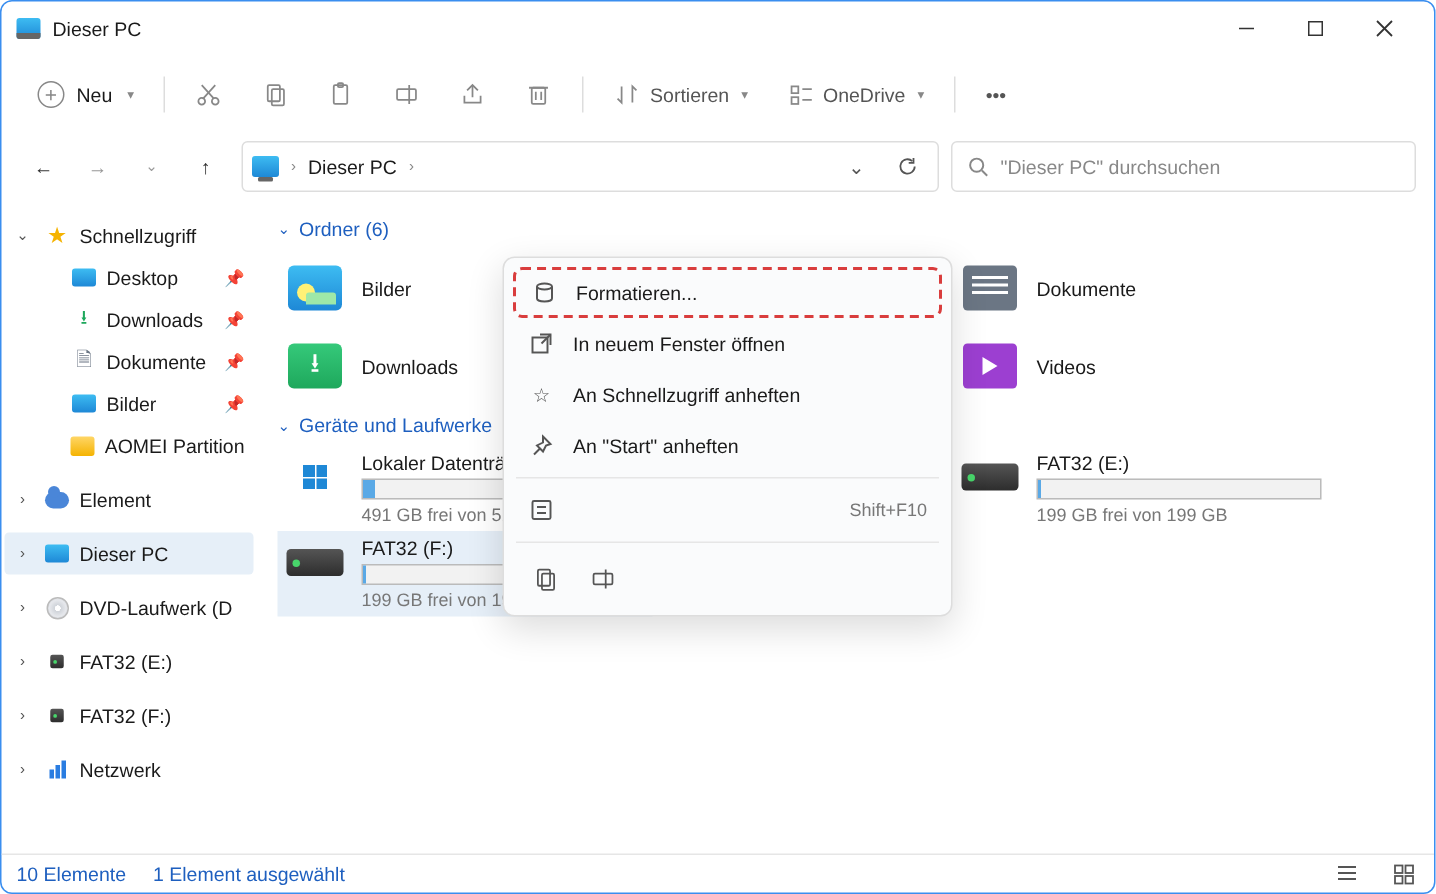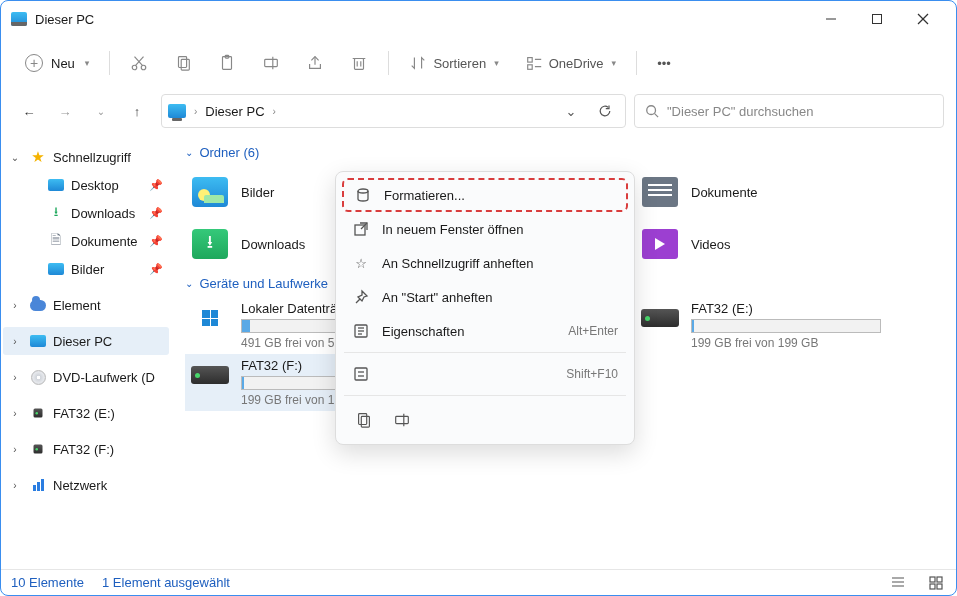--- a/index.html
+++ b/index.html
@@ -263,20 +263,27 @@
           <span class="pin">📌</span>
         </div>
       <div class="side-item">
           <span class="exp"></span>
           <span class="ico">
             <span class="ico-monitor-s" style="background:linear-gradient(#3dbcf2,#1e88d6);"></span>
           </span>
           <span>Bilder</span>
           <span class="pin">📌</span>
         </div>
+      <div class="side-item">
+          <span class="exp"></span>
+          <span class="ico">
+            <span class="ico-yfolder"></span>
+          </span>
+          <span>AOMEI Partition</span>
+        </div>
     </div>
     <div style="height:8px;"></div>
     <div class="side-item">
         <span class="exp">›</span>
         <span class="ico">
           <span class="ico-cloud"></span>
         </span>
         <span>Element</span>
       </div>
     <div style="height:8px;"></div>
@@ -437,32 +444,20 @@
       <span>An Schnellzugriff anheften</span>
     </div>
   <div class="ctx-item">
       <span class="cicon">
         <svg width="16" height="16" viewBox="0 0 16 16" fill="none" stroke="#555" stroke-width="1.3">
           <path d="M9 2l5 5-3 1-2 4-2-2-4 4 4-4-2-2 4-2z"></path>
         </svg>
       </span>
       <span>An "Start" anheften</span>
     </div>
-  <div class="ctx-item">
-      <span class="cicon">
-        <svg width="16" height="16" viewBox="0 0 16 16" fill="none" stroke="#555" stroke-width="1.3">
-          <rect x="2" y="2" width="12" height="12" rx="1"></rect>
-          <line x1="5" y1="5" x2="11" y2="5"></line>
-          <line x1="5" y1="8" x2="11" y2="8"></line>
-          <line x1="5" y1="11" x2="9" y2="11"></line>
-        </svg>
-      </span>
-      <span>Eigenschaften</span>
-      <span class="shortcut">Alt+Enter</span>
-    </div>
   <div class="ctx-sep"></div>
   <div class="ctx-item">
       <span class="cicon">
         <svg width="16" height="16" viewBox="0 0 16 16" fill="none" stroke="#555" stroke-width="1.3">
           <rect x="2" y="2" width="12" height="12" rx="1"></rect>
           <line x1="5" y1="6" x2="11" y2="6"></line>
           <line x1="5" y1="10" x2="11" y2="10"></line>
         </svg>
       </span>
       <span class="shortcut">Shift+F10</span>

